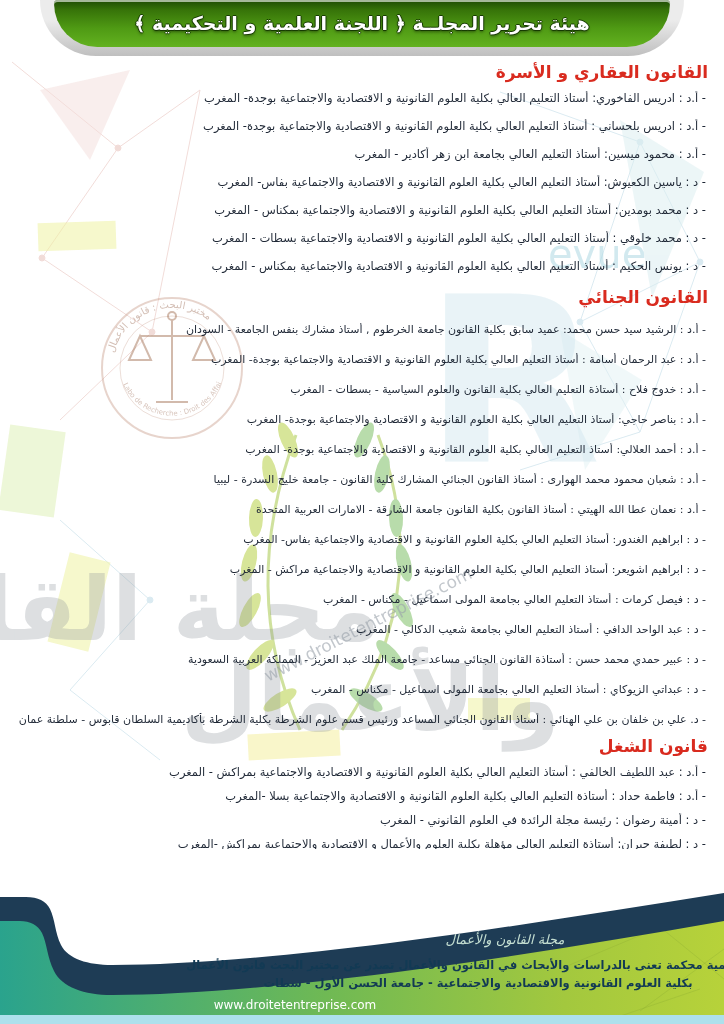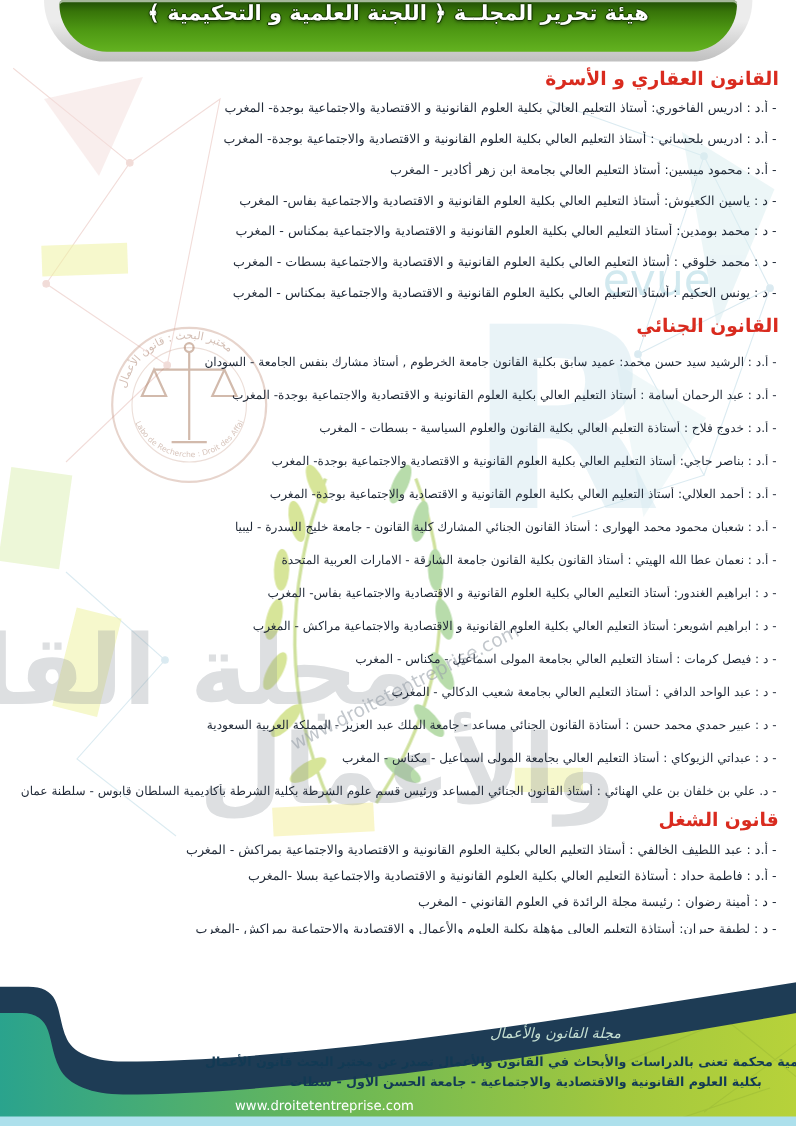--- a/index.html
+++ b/index.html
@@ -17,21 +17,21 @@
     border-radius:0 0 58px 58px;
   }
   .banner{
     position:absolute;top:0;left:54px;right:54px;height:47px;z-index:2;
     background:linear-gradient(180deg,#1d4a05 0%,#377409 22%,#4f9a14 60%,#63b220 100%);
     border-radius:4px 4px 46px 46px;
     box-shadow:0 2px 0 rgba(255,255,255,.6) inset;
   }
   .banner-title{
     text-align:center;direction:rtl;color:#ffffff;font-weight:bold;
-    font-size:19px;letter-spacing:1px;
+    font-size:19px;padding-top:12px;letter-spacing:1px;
     text-shadow:0 1px 0 #163a02,1px 0 0 #163a02,-1px 0 0 #163a02,0 -1px 0 #163a02,0 2px 3px rgba(0,0,0,.45);
   }
   
   .content{
     position:absolute;top:56px;left:8px;right:12px;z-index:2;
     direction:rtl;text-align:right;
   }
   .section-title{
     color:#d92b1f;font-size:17px;font-weight:bold;margin:0 4px 9px 0;
   }

